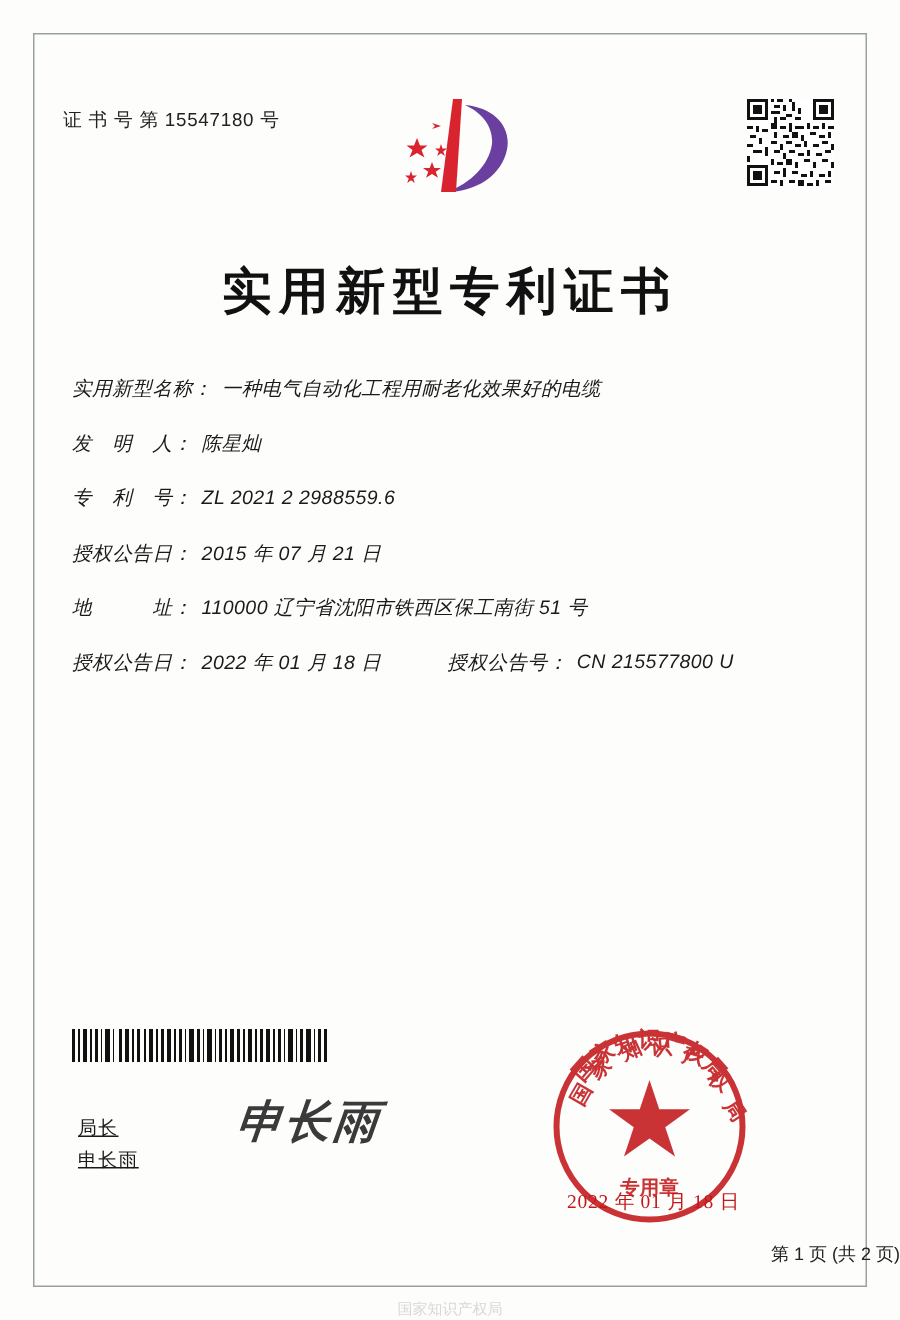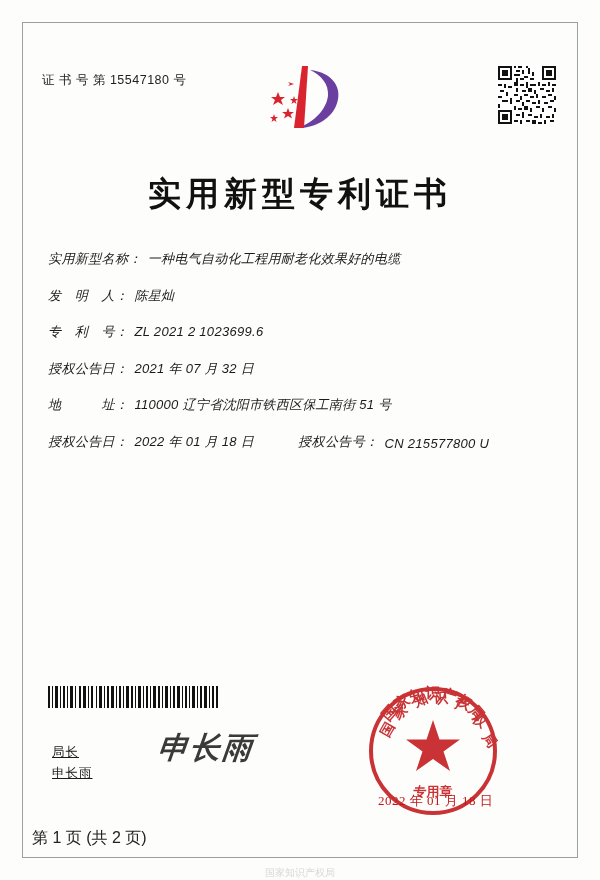--- a/index.html
+++ b/index.html
@@ -89,21 +89,21 @@
   .row .value {
     margin-left: 6px;
     letter-spacing: 0.3px;
   }
   .row.two-col {
     justify-content: flex-start;
   }
   .row .second {
     margin-left: 44px;
     display: flex;
-    align-items: flex-end;
+    align-items: flex-start;
   }
   
   .paras {
     position: absolute;
     left: 48px;
     top: 524px;
     width: 500px;
     font-size: 12.5px;
     line-height: 22px;
     color: #1a1a1a;
@@ -164,24 +164,23 @@
     color: #c2181b;
     letter-spacing: 0.5px;
     font-family: "Liberation Serif", serif;
   }
   
   .page-num {
     position: absolute;
     left: 0;
     right: 0;
     top: 828px;
-    text-align: left;
-    font-size: 16px;
+    text-align: right;
+    font-size: 12px;
     color: #222;
-    padding-left: 32px;
   }
   .footer-faint {
     position: absolute;
     left: 0;
     right: 0;
     top: 866px;
     text-align: center;
     font-size: 10px;
     color: #d8d8d8;
   }
@@ -308,25 +307,25 @@
     <div class="row">
       <span class="label">实用新型名称：</span>
       <span class="value">一种电气自动化工程用耐老化效果好的电缆</span>
     </div>
     <div class="row">
       <span class="label">发　明　人：</span>
       <span class="value">陈星灿</span>
     </div>
     <div class="row">
       <span class="label">专　利　号：</span>
-      <span class="value">ZL 2021 2 1023699.6</span>
+      <span class="value">ZL 2021 2 2988559.6</span>
     </div>
     <div class="row">
       <span class="label">授权公告日：</span>
-      <span class="value">2021 年 07 月 32 日</span>
+      <span class="value">2015 年 07 月 21 日</span>
     </div>
     <div class="row">
       <span class="label">地　　　址：</span>
       <span class="value">110000 辽宁省沈阳市铁西区保工南街 51 号</span>
     </div>
     <div class="row two-col">
       <span class="label">授权公告日：</span>
       <span class="value">2022 年 01 月 18 日</span>
       <span class="second">
         <span class="label">授权公告号：</span>

